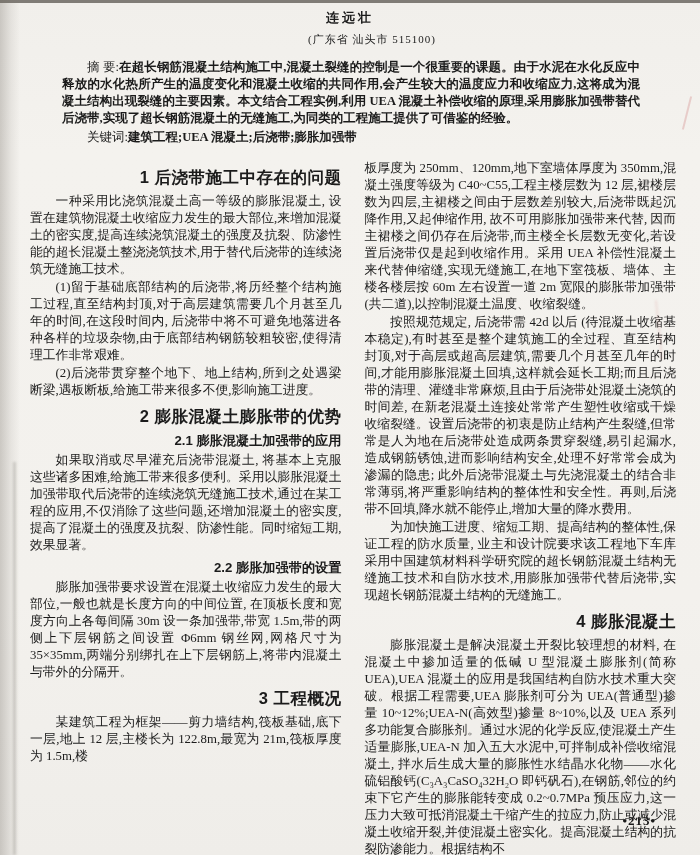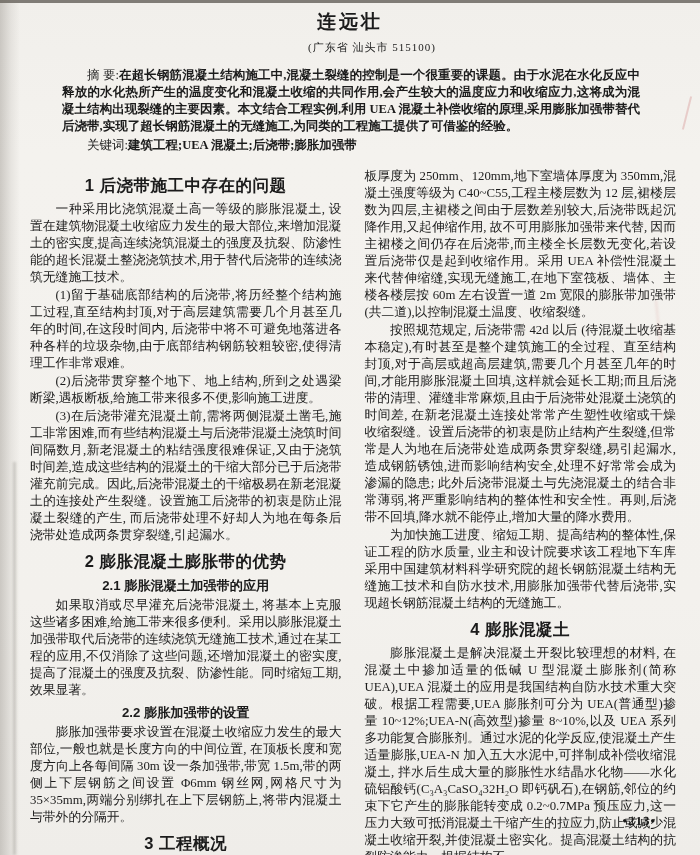--- a/index.html
+++ b/index.html
@@ -33,21 +33,21 @@
     position: absolute; right: 12px; top: 96px; width: 2px; height: 34px;
     background: rgba(196,92,92,0.25); transform: rotate(14deg); filter: blur(0.5px);
   }
   .scan-mark-red2 {
     position: absolute; right: 40px; top: 300px; width: 2px; height: 60px;
     background: rgba(196,92,92,0.14); transform: rotate(-6deg); filter: blur(1px);
   }
   
   .author {
     text-align: center; padding-top: 9px;
-    font-size: 19px; font-weight: bold; letter-spacing: 3px;
+    font-size: 13px; font-weight: bold; letter-spacing: 3px;
   }
   .affiliation {
     text-align: center; margin-top: 5px; font-size: 11px; letter-spacing: 1px; padding-left: 44px;
   }
   
   .abstract-block {
     margin: 12px 60px 0 62px;
     font-size: 12.5px; line-height: 17px;
     text-align: justify; font-weight: bold;
   }
@@ -62,27 +62,27 @@
   .col {
     flex: 1; min-width: 0;
     font-size: 12.8px; line-height: 17px;
     text-align: justify;
   }
   .col p { margin: 0 0 1px 0; text-indent: 2em; }
   .col p.noindent { text-indent: 0; }
   .sec-heading {
     font-family: "Liberation Sans", "DejaVu Sans", sans-serif;
     font-weight: bold; font-size: 16.5px;
-    margin: 9px 0 7px 0; text-indent: 0; text-align: center;
+    margin: 9px 0 7px 0; text-indent: 0; text-align: right;
     letter-spacing: 0.5px;
   }
   .subsec-heading {
     font-family: "Liberation Sans", "DejaVu Sans", sans-serif;
     font-weight: bold; font-size: 13.2px;
-    margin: 5px 0 3px 0; text-indent: 0; text-align: center;
+    margin: 5px 0 3px 0; text-indent: 0; text-align: right;
   }
   .page-number {
     position: absolute; right: 44px; bottom: 26px;
     font-size: 13px; letter-spacing: 1px; font-weight: bold;
   }
 </style>
 </head>
 <body>
 
 <div class="page">
@@ -101,21 +101,20 @@
     <p class="keywords-line"><span class="abstract-label">关键词:</span><span>建筑工程;UEA 混凝土;后浇带;膨胀加强带</span></p>
   </div>
 
   <div class="columns">
 
     <div class="col">
       <div class="sec-heading">1  后浇带施工中存在的问题</div>
       <p>一种采用比浇筑混凝土高一等级的膨胀混凝土, 设置在建筑物混凝土收缩应力发生的最大部位,来增加混凝土的密实度,提高连续浇筑混凝土的强度及抗裂、防渗性能的超长混凝土整浇浇筑技术,用于替代后浇带的连续浇筑无缝施工技术。</p>
       <p>(1)留于基础底部结构的后浇带,将历经整个结构施工过程,直至结构封顶,对于高层建筑需要几个月甚至几年的时间,在这段时间内, 后浇带中将不可避免地落进各种各样的垃圾杂物,由于底部结构钢筋较粗较密,使得清理工作非常艰难。</p>
       <p>(2)后浇带贯穿整个地下、地上结构,所到之处遇梁断梁,遇板断板,给施工带来很多不便,影响施工进度。</p>
-      <p>(3)在后浇带灌充混凝土前,需将两侧混凝土凿毛,施工非常困难,而有些结构混凝土与后浇带混凝土浇筑时间间隔数月,新老混凝土的粘结强度很难保证,又由于浇筑时间差,造成这些结构的混凝土的干缩大部分已于后浇带灌充前完成。因此,后浇带混凝土的干缩极易在新老混凝土的连接处产生裂缝。设置施工后浇带的初衷是防止混凝土裂缝的产生, 而后浇带处理不好却人为地在每条后浇带处造成两条贯穿裂缝,引起漏水。</p>
       <div class="sec-heading">2  膨胀混凝土膨胀带的优势</div>
       <div class="subsec-heading">2.1  膨胀混凝土加强带的应用</div>
       <p>如果取消或尽早灌充后浇带混凝土, 将基本上克服这些诸多困难,给施工带来很多便利。采用以膨胀混凝土加强带取代后浇带的连续浇筑无缝施工技术,通过在某工程的应用,不仅消除了这些问题,还增加混凝土的密实度,提高了混凝土的强度及抗裂、防渗性能。同时缩短工期,效果显著。</p>
       <div class="subsec-heading">2.2  膨胀加强带的设置</div>
       <p>膨胀加强带要求设置在混凝土收缩应力发生的最大部位,一般也就是长度方向的中间位置, 在顶板长度和宽度方向上各每间隔 30m 设一条加强带,带宽 1.5m,带的两侧上下层钢筋之间设置 Φ6mm 钢丝网,网格尺寸为 35×35mm,两端分别绑扎在上下层钢筋上,将带内混凝土与带外的分隔开。</p>
       <div class="sec-heading">3  工程概况</div>
       <p>某建筑工程为框架——剪力墙结构,筏板基础,底下一层,地上 12 层,主楼长为 122.8m,最宽为 21m,筏板厚度为 1.5m,楼</p>
     </div>
 
     <div class="col">

